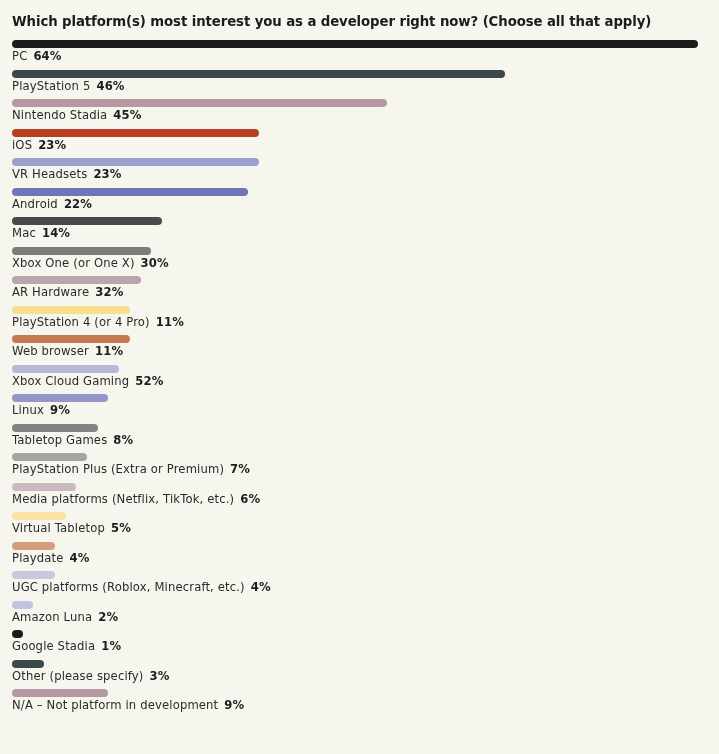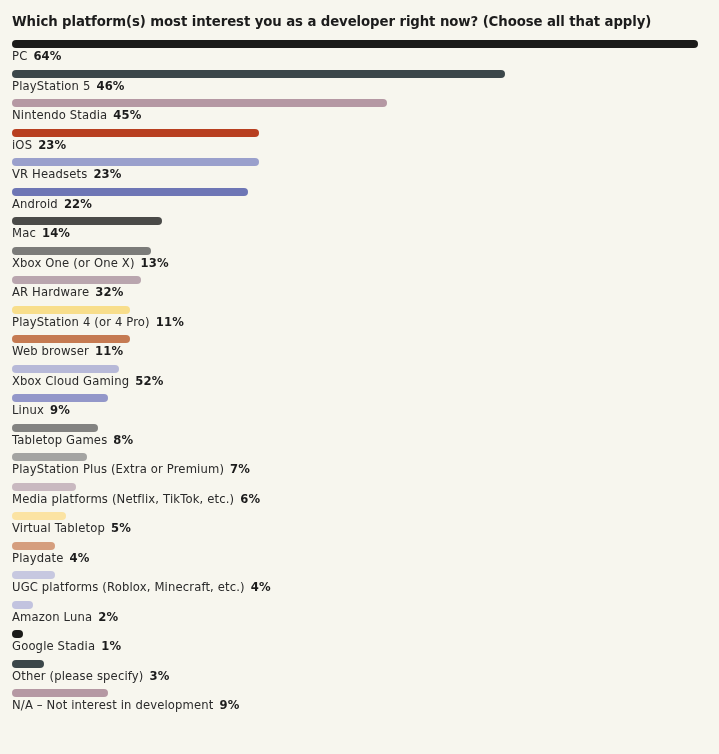--- a/index.html
+++ b/index.html
@@ -131,21 +131,21 @@
       <div class="bar-row">
         <div class="bar-track">
           <div class="bar-fill" style="width: 150.08px; background: rgb(74, 74, 72);"></div>
         </div>
         <div class="bar-label"><span class="lbl-text">Mac</span><span class="lbl-pct">14%</span></div>
       </div>
       <div class="bar-row">
         <div class="bar-track">
           <div class="bar-fill" style="width: 139.36px; background: rgb(123, 123, 121);"></div>
         </div>
-        <div class="bar-label"><span class="lbl-text">Xbox One (or One X)</span><span class="lbl-pct">13%</span></div>
+        <div class="bar-label"><span class="lbl-text">Xbox One (or One X)</span><span class="lbl-pct">30%</span></div>
       </div>
       <div class="bar-row">
         <div class="bar-track">
           <div class="bar-fill" style="width: 128.64px; background: rgb(185, 165, 174);"></div>
         </div>
         <div class="bar-label"><span class="lbl-text">AR Hardware</span><span class="lbl-pct">32%</span></div>
       </div>
       <div class="bar-row">
         <div class="bar-track">
           <div class="bar-fill" style="width: 117.92px; background: rgb(248, 222, 139);"></div>
@@ -221,17 +221,17 @@
       <div class="bar-row">
         <div class="bar-track">
           <div class="bar-fill" style="width: 32.16px; background: rgb(60, 71, 74);"></div>
         </div>
         <div class="bar-label"><span class="lbl-text">Other (please specify)</span><span class="lbl-pct">3%</span></div>
       </div>
       <div class="bar-row">
         <div class="bar-track">
           <div class="bar-fill" style="width: 96.48px; background: rgb(181, 152, 163);"></div>
         </div>
-        <div class="bar-label"><span class="lbl-text">N/A – Not interest in development</span><span class="lbl-pct">9%</span></div>
+        <div class="bar-label"><span class="lbl-text">N/A – Not platform in development</span><span class="lbl-pct">9%</span></div>
       </div>
     </div>
 
 </div>
 
 </body></html>

